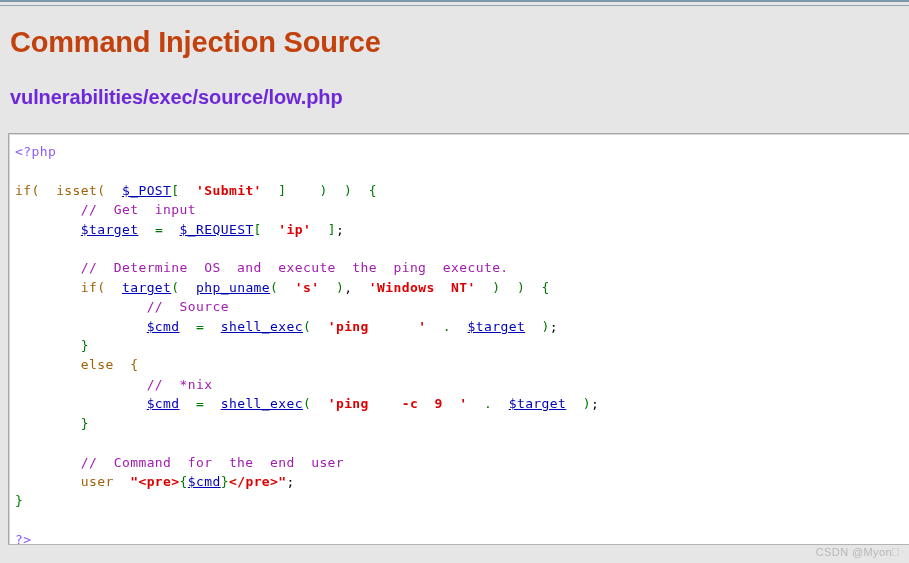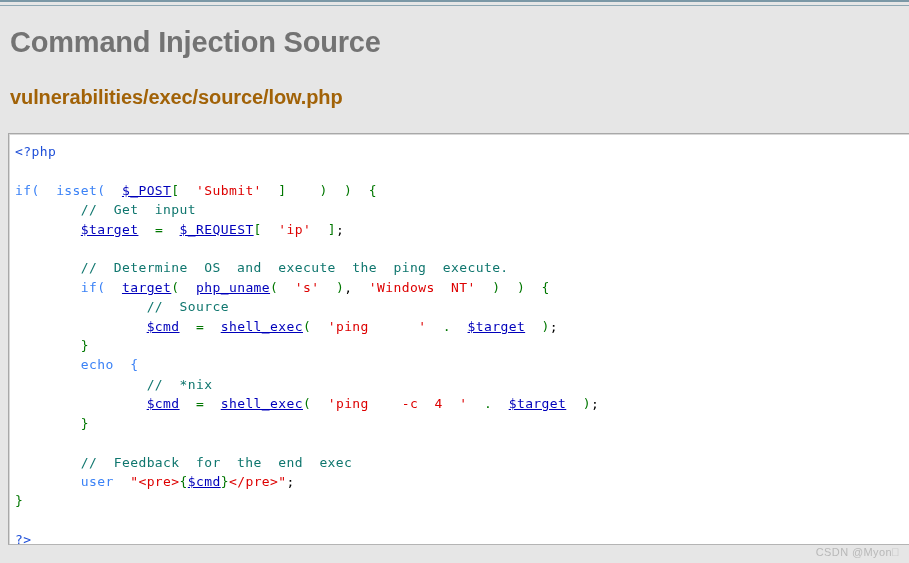--- a/index.html
+++ b/index.html
@@ -30,32 +30,32 @@
     width: 909px;
     height: 557px;
   }
   .page-title {
     margin: 0;
     position: absolute;
     left: 10px;
     top: 20px;
     font-size: 29px;
     font-weight: bold;
-    color: #737373;
+    color: #c2410c;
     letter-spacing: -0.2px;
     white-space: nowrap;
   }
   .page-subtitle {
     margin: 0;
     position: absolute;
     left: 10px;
     top: 80px;
     font-size: 20px;
     font-weight: bold;
-    color: #a16207;
+    color: #6d28d9;
     letter-spacing: -0.1px;
     white-space: nowrap;
   }
   .code-box {
     position: absolute;
     left: 8px;
     top: 127px;
     width: 905px;
     height: 412px;
     background: #ffffff;
@@ -72,25 +72,25 @@
   }
   pre.code {
     margin: 0;
     font-family: "DejaVu Sans Mono", "Liberation Mono", monospace;
     font-size: 13px;
     line-height: 19.4px;
     color: #000000;
     white-space: pre;
     letter-spacing: 0.4px;
   }
-  .tag  { color: #1d4ed8; }
-  .kw   { color: #3b82f6; }
+  .tag  { color: #8b5cf6; }
+  .kw   { color: #a16207; }
   .var  { color: #0000bb; text-decoration: underline; }
-  .str  { color: #dd0000; }
-  .cmt  { color: #0f766e; }
+  .str  { color: #dd0000; font-weight: bold; }
+  .cmt  { color: #a21caf; }
   .pun  { color: #007700; }
   .plain{ color: #000000; }
   .watermark {
     position: absolute;
     right: 10px;
     top: 540px;
     font-family: "Liberation Sans", sans-serif;
     font-size: 11px;
     color: #b8b8b8;
     letter-spacing: 0.4px;
@@ -114,26 +114,26 @@
 
 <span class="kw">if(  isset(  </span><span class="var">$_POST</span><span class="pun">[  </span><span class="str">'Submit'</span><span class="pun">  ]    )  )  {</span>
 <span class="cmt">        //  Get  input</span>
 <span class="plain">        </span><span class="var">$target</span><span class="pun">  =  </span><span class="var">$_REQUEST</span><span class="pun">[  </span><span class="str">'ip'</span><span class="pun">  ]</span><span class="plain">;</span>
 
 <span class="cmt">        //  Determine  OS  and  execute  the  ping  execute.</span>
 <span class="kw">        if(  </span><span class="var">target</span><span class="pun">(  </span><span class="var">php_uname</span><span class="pun">(  </span><span class="str">'s'</span><span class="pun">  )</span><span class="plain">,  </span><span class="str">'Windows  NT'</span><span class="pun">  )  )  {</span>
 <span class="cmt">                //  Source</span>
 <span class="plain">                </span><span class="var">$cmd</span><span class="pun">  =  </span><span class="var">shell_exec</span><span class="pun">(  </span><span class="str">'ping      '</span><span class="pun">  .  </span><span class="var">$target</span><span class="pun">  )</span><span class="plain">;</span>
 <span class="pun">        }</span>
-<span class="kw">        echo  {</span>
+<span class="kw">        else  {</span>
 <span class="cmt">                //  *nix</span>
-<span class="plain">                </span><span class="var">$cmd</span><span class="pun">  =  </span><span class="var">shell_exec</span><span class="pun">(  </span><span class="str">'ping    -c  4  '</span><span class="pun">  .  </span><span class="var">$target</span><span class="pun">  )</span><span class="plain">;</span>
+<span class="plain">                </span><span class="var">$cmd</span><span class="pun">  =  </span><span class="var">shell_exec</span><span class="pun">(  </span><span class="str">'ping    -c  9  '</span><span class="pun">  .  </span><span class="var">$target</span><span class="pun">  )</span><span class="plain">;</span>
 <span class="pun">        }</span>
 
-<span class="cmt">        //  Feedback  for  the  end  exec</span>
+<span class="cmt">        //  Command  for  the  end  user</span>
 <span class="kw">        user  </span><span class="str">"&lt;pre&gt;</span><span class="pun">{</span><span class="var">$cmd</span><span class="pun">}</span><span class="str">&lt;/pre&gt;"</span><span class="plain">;</span>
 <span class="pun">}</span>
 
 <span class="tag">?&gt;</span></pre>
     </div>
   </div>
 
   <div class="watermark">CSDN @Myon⎕</div>
 
 </div>

